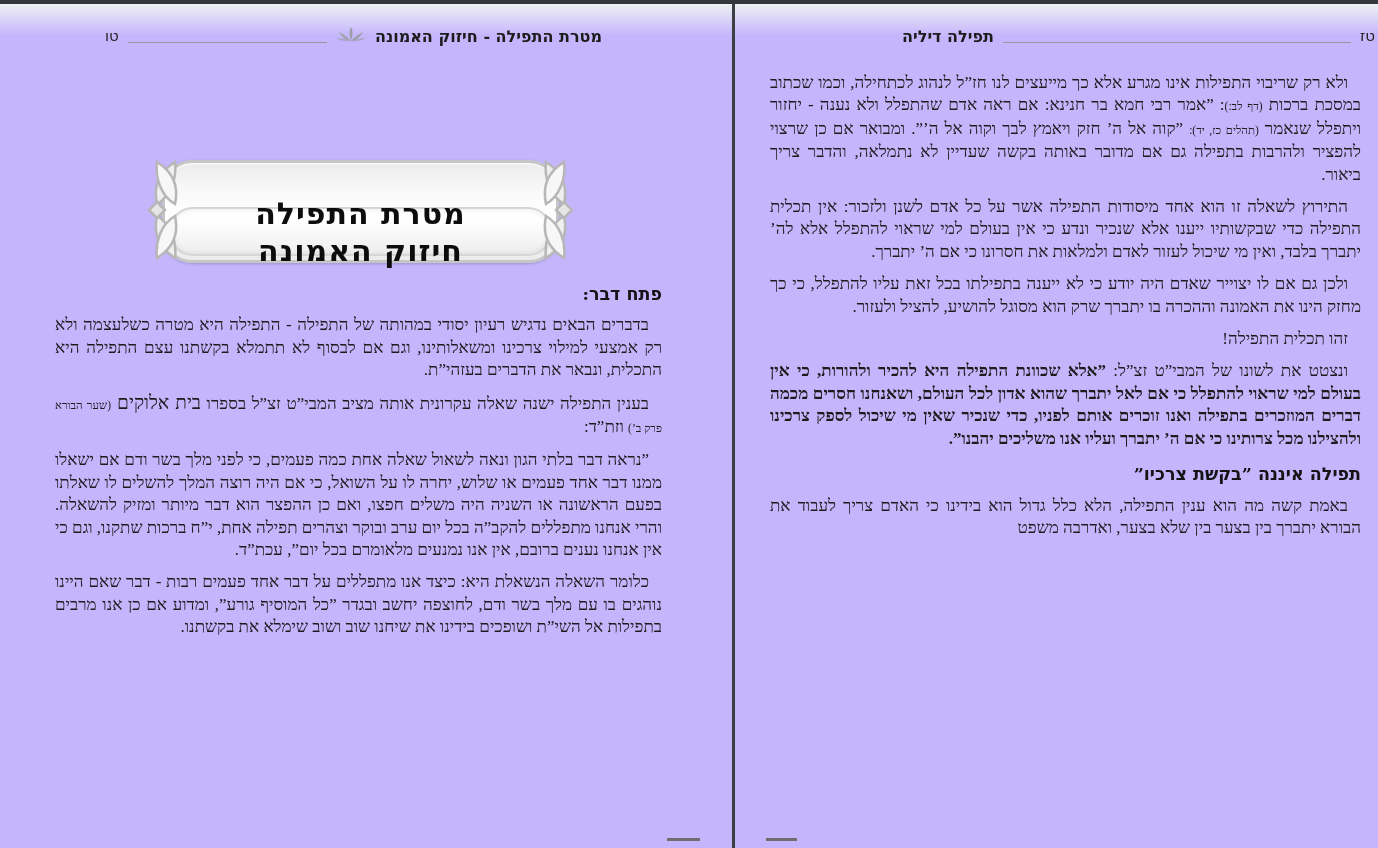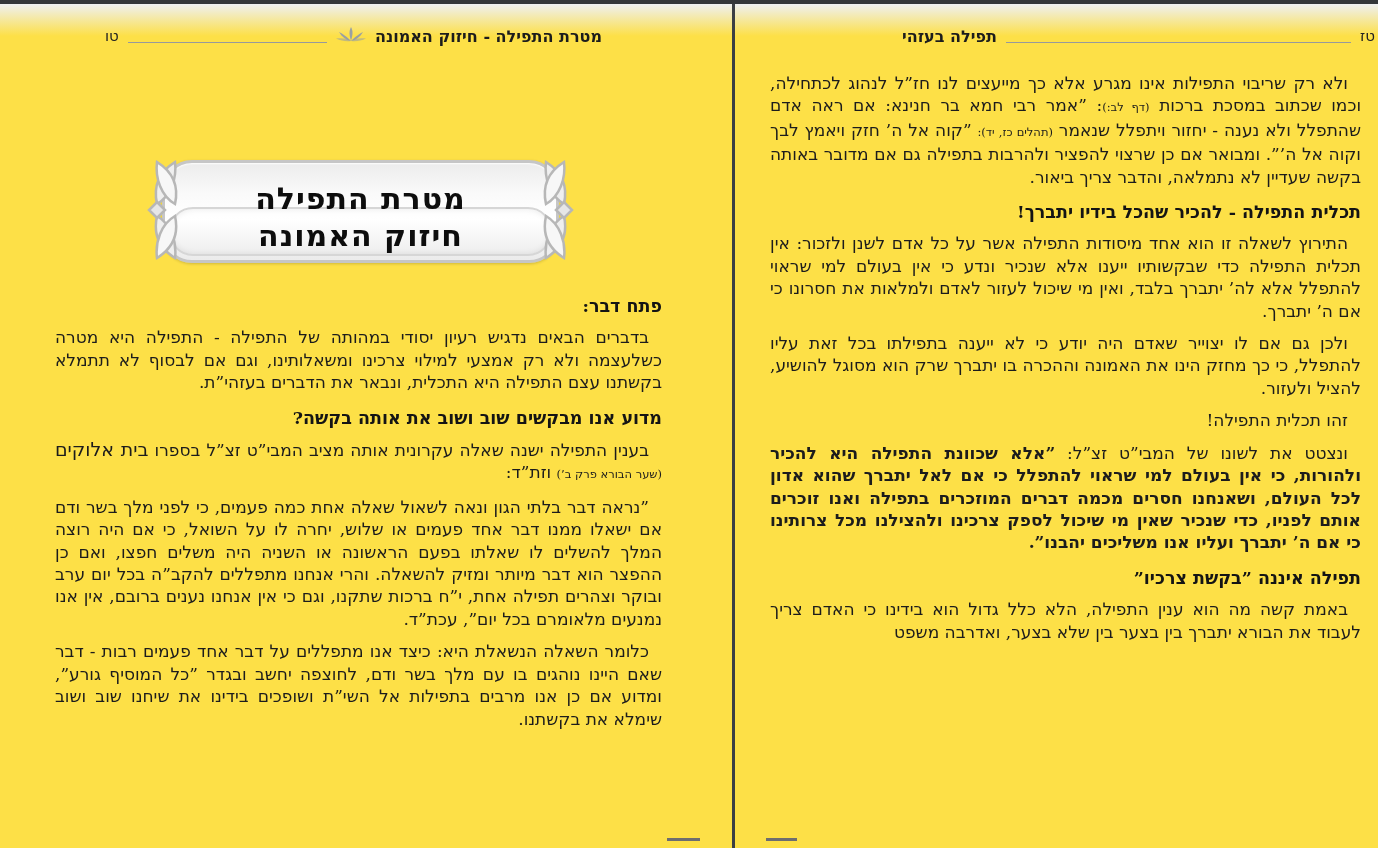--- a/index.html
+++ b/index.html
@@ -1,16 +1,16 @@
 <!DOCTYPE html>
 <html lang="he"><head>
 <meta charset="utf-8">
 <style>
   html,body{margin:0;padding:0;background:#ffffff;}
-  .screen{position:relative;width:1378px;height:848px;background:#fde047;overflow:hidden;
+  .screen{position:relative;width:1378px;height:848px;background:#c4b5fd;overflow:hidden;
           font-family:"DejaVu Serif","DejaVu Sans",serif;color:#1c1c1c;}
 
   
   .topbar{position:absolute;top:0;left:0;width:1378px;height:4px;background:#33363a;z-index:6;}
   .topfade{position:absolute;top:4px;left:0;width:1378px;height:32px;
            background:linear-gradient(#eef0f2,rgba(255,255,255,0));z-index:1;}
   .divider{position:absolute;left:732px;top:4px;width:3px;height:844px;background:#3c3f43;z-index:5;}
   .bottom-mark{position:absolute;top:838px;height:3px;background:#6e6e6e;z-index:4;}
   .bottom-mark.bm-left{left:667px;width:33px;}
   .bottom-mark.bm-right{left:766px;width:31px;}
@@ -23,35 +23,35 @@
   .hdr-rule{flex:1 1 auto;height:0;border-top:1px solid #97999c;align-self:flex-end;margin-bottom:4px;}
   .hdr-title{font-size:16px;font-weight:bold;white-space:nowrap;flex:0 0 auto;direction:rtl;}
   .hdr-ornament{flex:0 0 auto;align-self:flex-end;margin-bottom:1px;}
 
   
   .title-box{position:absolute;left:162px;top:160px;width:391px;height:97px;z-index:2;
              border:3px solid #c6c6c6;border-radius:30px;
              background:linear-gradient(180deg,#ececec,#fafafa 32%,#ffffff 58%,#ebebeb);
              box-shadow:0 1px 3px rgba(0,0,0,.18), inset 0 1px 2px #ffffff;}
   .title-box-inner{position:absolute;inset:4px;border:2px solid #d6d6d6;border-radius:24px;
-                   display:flex;flex-direction:column;align-items:center;justify-content:flex-end;
+                   display:flex;flex-direction:column;align-items:center;justify-content:center;
                    box-shadow:inset 0 0 6px rgba(0,0,0,.08);margin-top:40px;}
   .title-box-line{font-size:30px;line-height:37px;font-weight:bold;color:#0d0d0d;
                   letter-spacing:1px;direction:rtl;white-space:nowrap;}
   .side-ornament{position:absolute;top:50%;transform:translateY(-50%);z-index:3;}
   .side-ornament.so-left{left:-24px;}
   .side-ornament.so-right{right:-24px;transform:translateY(-50%) scaleX(-1);}
 
   
   .page-body{position:absolute;direction:rtl;text-align:justify;font-size:17px;line-height:22.4px;z-index:2;}
   .body-left{left:55px;top:283px;width:607px;}
   .body-right{left:770px;top:72px;width:591px;}
-  .page-body p{margin:0 0 10px 0;text-indent:13px;}
+  .page-body p{margin:0 0 10px 0;text-indent:13px;font-family:Liberation Serif, serif;}
   .page-body h3{font-size:17.5px;font-weight:bold;margin:13px 0 9px 0;text-indent:0;color:#141414;}
-  .page-body h3:first-child{margin-top:12px;}
+  .page-body h3:first-child{margin-top:0;}
   .seg-small{font-size:11.5px;}
   .seg-book{font-size:19px;}
   .seg-bold{font-weight:bold;}
 </style>
 </head>
 <body>
 
 <div class="screen">
 
   <div class="topbar"></div>
@@ -102,38 +102,36 @@
       </span>
       <div class="title-box-inner">
         <span class="title-box-line">מטרת התפילה</span>
         <span class="title-box-line">חיזוק האמונה</span>
       </div>
     </div>
 
     <div class="page-body body-left">
       <h3>פתח דבר:</h3>
       <p>בדברים הבאים נדגיש רעיון יסודי במהותה של התפילה - התפילה היא מטרה כשלעצמה ולא רק אמצעי למילוי צרכינו ומשאלותינו, וגם אם לבסוף לא תתמלא בקשתנו עצם התפילה היא התכלית, ונבאר את הדברים בעזהי”ת.</p>
-      <h3>מדוע אנו מבקשים שוב ושוב את אותה בקשה?</h3>
       <p><span>בענין התפילה ישנה שאלה עקרונית אותה מציב המבי”ט זצ”ל בספרו </span><span class="seg-book">בית אלוקים </span><span class="seg-small">(שער הבורא פרק ב’)</span><span> וזת”ד:</span></p>
       <p>”נראה דבר בלתי הגון ונאה לשאול שאלה אחת כמה פעמים, כי לפני מלך בשר ודם אם ישאלו ממנו דבר אחד פעמים או שלוש, יחרה לו על השואל, כי אם היה רוצה המלך להשלים לו שאלתו בפעם הראשונה או השניה היה משלים חפצו, ואם כן ההפצר הוא דבר מיותר ומזיק להשאלה. והרי אנחנו מתפללים להקב”ה בכל יום ערב ובוקר וצהרים תפילה אחת, י”ח ברכות שתקנו, וגם כי אין אנחנו נענים ברובם, אין אנו נמנעים מלאומרם בכל יום”, עכת”ד.</p>
       <p>כלומר השאלה הנשאלת היא: כיצד אנו מתפללים על דבר אחד פעמים רבות - דבר שאם היינו נוהגים בו עם מלך בשר ודם, לחוצפה יחשב ובגדר ”כל המוסיף גורע”, ומדוע אם כן אנו מרבים בתפילות אל השי”ת ושופכים בידינו את שיחנו שוב ושוב שימלא את בקשתנו.</p>
     </div>
   </div>
 
   <div>
 
     <div class="pg-header hdr-right">
-      <span class="hdr-title">תפילה בעזהי</span>
+      <span class="hdr-title">תפילה דיליה</span>
       <span class="hdr-rule"></span>
       <span class="pg-num">טז</span>
     </div>
 
     <div class="page-body body-right">
       <p><span>ולא רק שריבוי התפילות אינו מגרע אלא כך מייעצים לנו חז”ל לנהוג לכתחילה, וכמו שכתוב במסכת ברכות </span><span class="seg-small">(דף לב:)</span><span>: ”אמר רבי חמא בר חנינא: אם ראה אדם שהתפלל ולא נענה - יחזור ויתפלל שנאמר </span><span class="seg-small">(תהלים כז, יד):</span><span> ”קוה אל ה’ חזק ויאמץ לבך וקוה אל ה’”. ומבואר אם כן שרצוי להפציר ולהרבות בתפילה גם אם מדובר באותה בקשה שעדיין לא נתמלאה, והדבר צריך ביאור.</span></p>
-      <h3>תכלית התפילה - להכיר שהכל בידיו יתברך!</h3>
       <p>התירוץ לשאלה זו הוא אחד מיסודות התפילה אשר על כל אדם לשנן ולזכור: אין תכלית התפילה כדי שבקשותיו ייענו אלא שנכיר ונדע כי אין בעולם למי שראוי להתפלל אלא לה’ יתברך בלבד, ואין מי שיכול לעזור לאדם ולמלאות את חסרונו כי אם ה’ יתברך.</p>
       <p>ולכן גם אם לו יצוייר שאדם היה יודע כי לא ייענה בתפילתו בכל זאת עליו להתפלל, כי כך מחזק הינו את האמונה וההכרה בו יתברך שרק הוא מסוגל להושיע, להציל ולעזור.</p>
       <p>זהו תכלית התפילה!</p>
       <p><span>ונצטט את לשונו של המבי”ט זצ”ל: </span><span class="seg-bold">”אלא שכוונת התפילה היא להכיר ולהורות, כי אין בעולם למי שראוי להתפלל כי אם לאל יתברך שהוא אדון לכל העולם, ושאנחנו חסרים מכמה דברים המוזכרים בתפילה ואנו זוכרים אותם לפניו, כדי שנכיר שאין מי שיכול לספק צרכינו ולהצילנו מכל צרותינו כי אם ה’ יתברך ועליו אנו משליכים יהבנו”.</span></p>
       <h3>תפילה איננה ”בקשת צרכיו”</h3>
       <p>באמת קשה מה הוא ענין התפילה, הלא כלל גדול הוא בידינו כי האדם צריך לעבוד את הבורא יתברך בין בצער בין שלא בצער, ואדרבה משפט</p>
     </div>
   </div>
 
   <div class="bottom-mark bm-left"></div>

